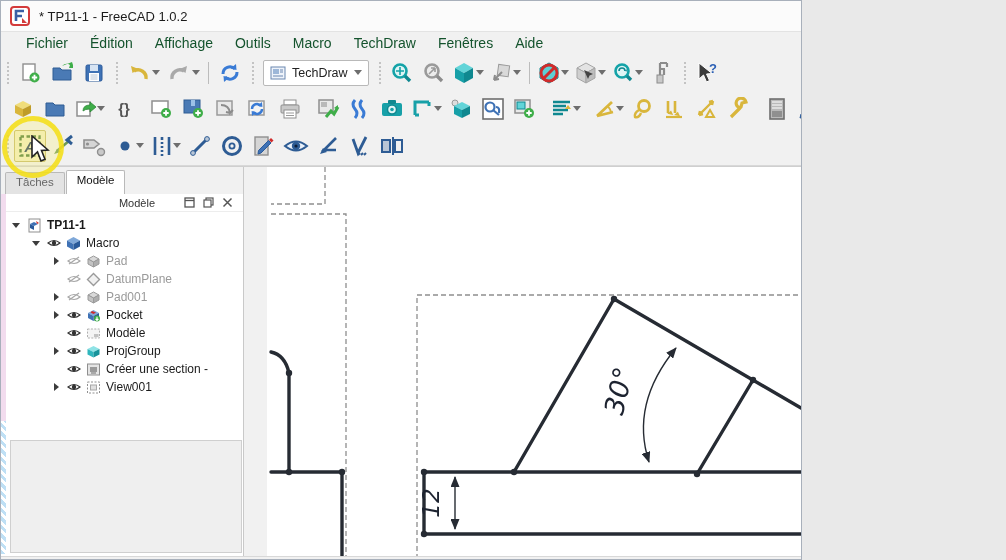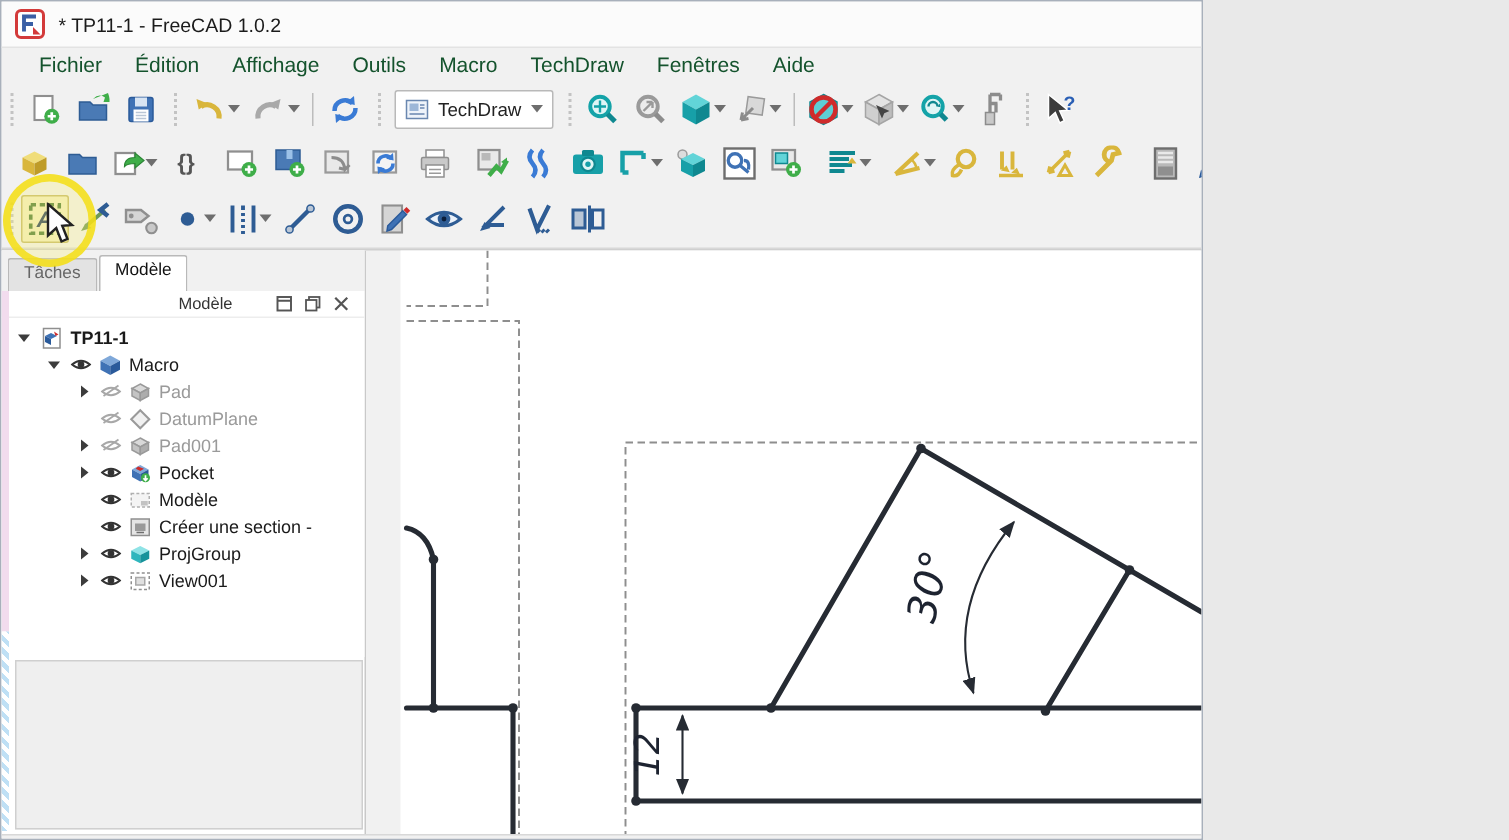--- a/index.html
+++ b/index.html
@@ -626,54 +626,54 @@
             </span>
           <span class="ticon">
               <svg width="15" height="15" viewBox="0 0 15 15">
                 <rect x="1.5" y="3" width="12" height="9" fill="#f4f4f4" stroke="#b0b0b0" stroke-dasharray="2 1.4"></rect>
                 <rect x="8" y="8" width="4.5" height="3" fill="#c3c3c3"></rect>
               </svg>
             </span>
           <span class="tlabel">Modèle</span>
         </div>
         <div class="trow ind2">
+          <span class="tw">
+              <span class="ar-closed"></span>
+            </span>
+          <span class="eyew">
+              <svg width="14" height="12" viewBox="0 0 14 12">
+                <path d="M1 6 Q7 1 13 6 Q7 11 1 6 Z" fill="none" stroke="#333" stroke-width="1.2"></path>
+                <circle cx="7" cy="6" r="2.2" fill="#333"></circle>
+              </svg>
+            </span>
+          <span class="ticon">
+              <svg width="15" height="15" viewBox="0 0 15 15">
+                <polygon points="7.5,2 13.5,5 7.5,8 1.5,5" fill="#8fe3e6"></polygon>
+                <polygon points="1.5,5 7.5,8 7.5,13.5 1.5,10.5" fill="#2fb6bd"></polygon>
+                <polygon points="13.5,5 7.5,8 7.5,13.5 13.5,10.5" fill="#17939b"></polygon>
+              </svg>
+            </span>
+          <span class="tlabel">ProjGroup</span>
+        </div>
+        <div class="trow ind2">
           <span class="tw"></span>
           <span class="eyew">
               <svg width="14" height="12" viewBox="0 0 14 12">
                 <path d="M1 6 Q7 1 13 6 Q7 11 1 6 Z" fill="none" stroke="#333" stroke-width="1.2"></path>
                 <circle cx="7" cy="6" r="2.2" fill="#333"></circle>
               </svg>
             </span>
           <span class="ticon">
               <svg width="15" height="15" viewBox="0 0 15 15">
                 <rect x="1.5" y="2" width="12" height="11" fill="#e5e5e5" stroke="#8f8f8f"></rect>
                 <rect x="4" y="5" width="7" height="5" fill="#9a9a9a"></rect>
                 <path d="M5 11 h5" stroke="#6e6e6e"></path>
               </svg>
             </span>
           <span class="tlabel">Créer une section  -</span>
-        </div>
-        <div class="trow ind2">
-          <span class="tw">
-              <span class="ar-closed"></span>
-            </span>
-          <span class="eyew">
-              <svg width="14" height="12" viewBox="0 0 14 12">
-                <path d="M1 6 Q7 1 13 6 Q7 11 1 6 Z" fill="none" stroke="#333" stroke-width="1.2"></path>
-                <circle cx="7" cy="6" r="2.2" fill="#333"></circle>
-              </svg>
-            </span>
-          <span class="ticon">
-              <svg width="15" height="15" viewBox="0 0 15 15">
-                <polygon points="7.5,2 13.5,5 7.5,8 1.5,5" fill="#8fe3e6"></polygon>
-                <polygon points="1.5,5 7.5,8 7.5,13.5 1.5,10.5" fill="#2fb6bd"></polygon>
-                <polygon points="13.5,5 7.5,8 7.5,13.5 13.5,10.5" fill="#17939b"></polygon>
-              </svg>
-            </span>
-          <span class="tlabel">ProjGroup</span>
         </div>
         <div class="trow ind2">
           <span class="tw">
               <span class="ar-closed"></span>
             </span>
           <span class="eyew">
               <svg width="14" height="12" viewBox="0 0 14 12">
                 <path d="M1 6 Q7 1 13 6 Q7 11 1 6 Z" fill="none" stroke="#333" stroke-width="1.2"></path>
                 <circle cx="7" cy="6" r="2.2" fill="#333"></circle>
               </svg>

